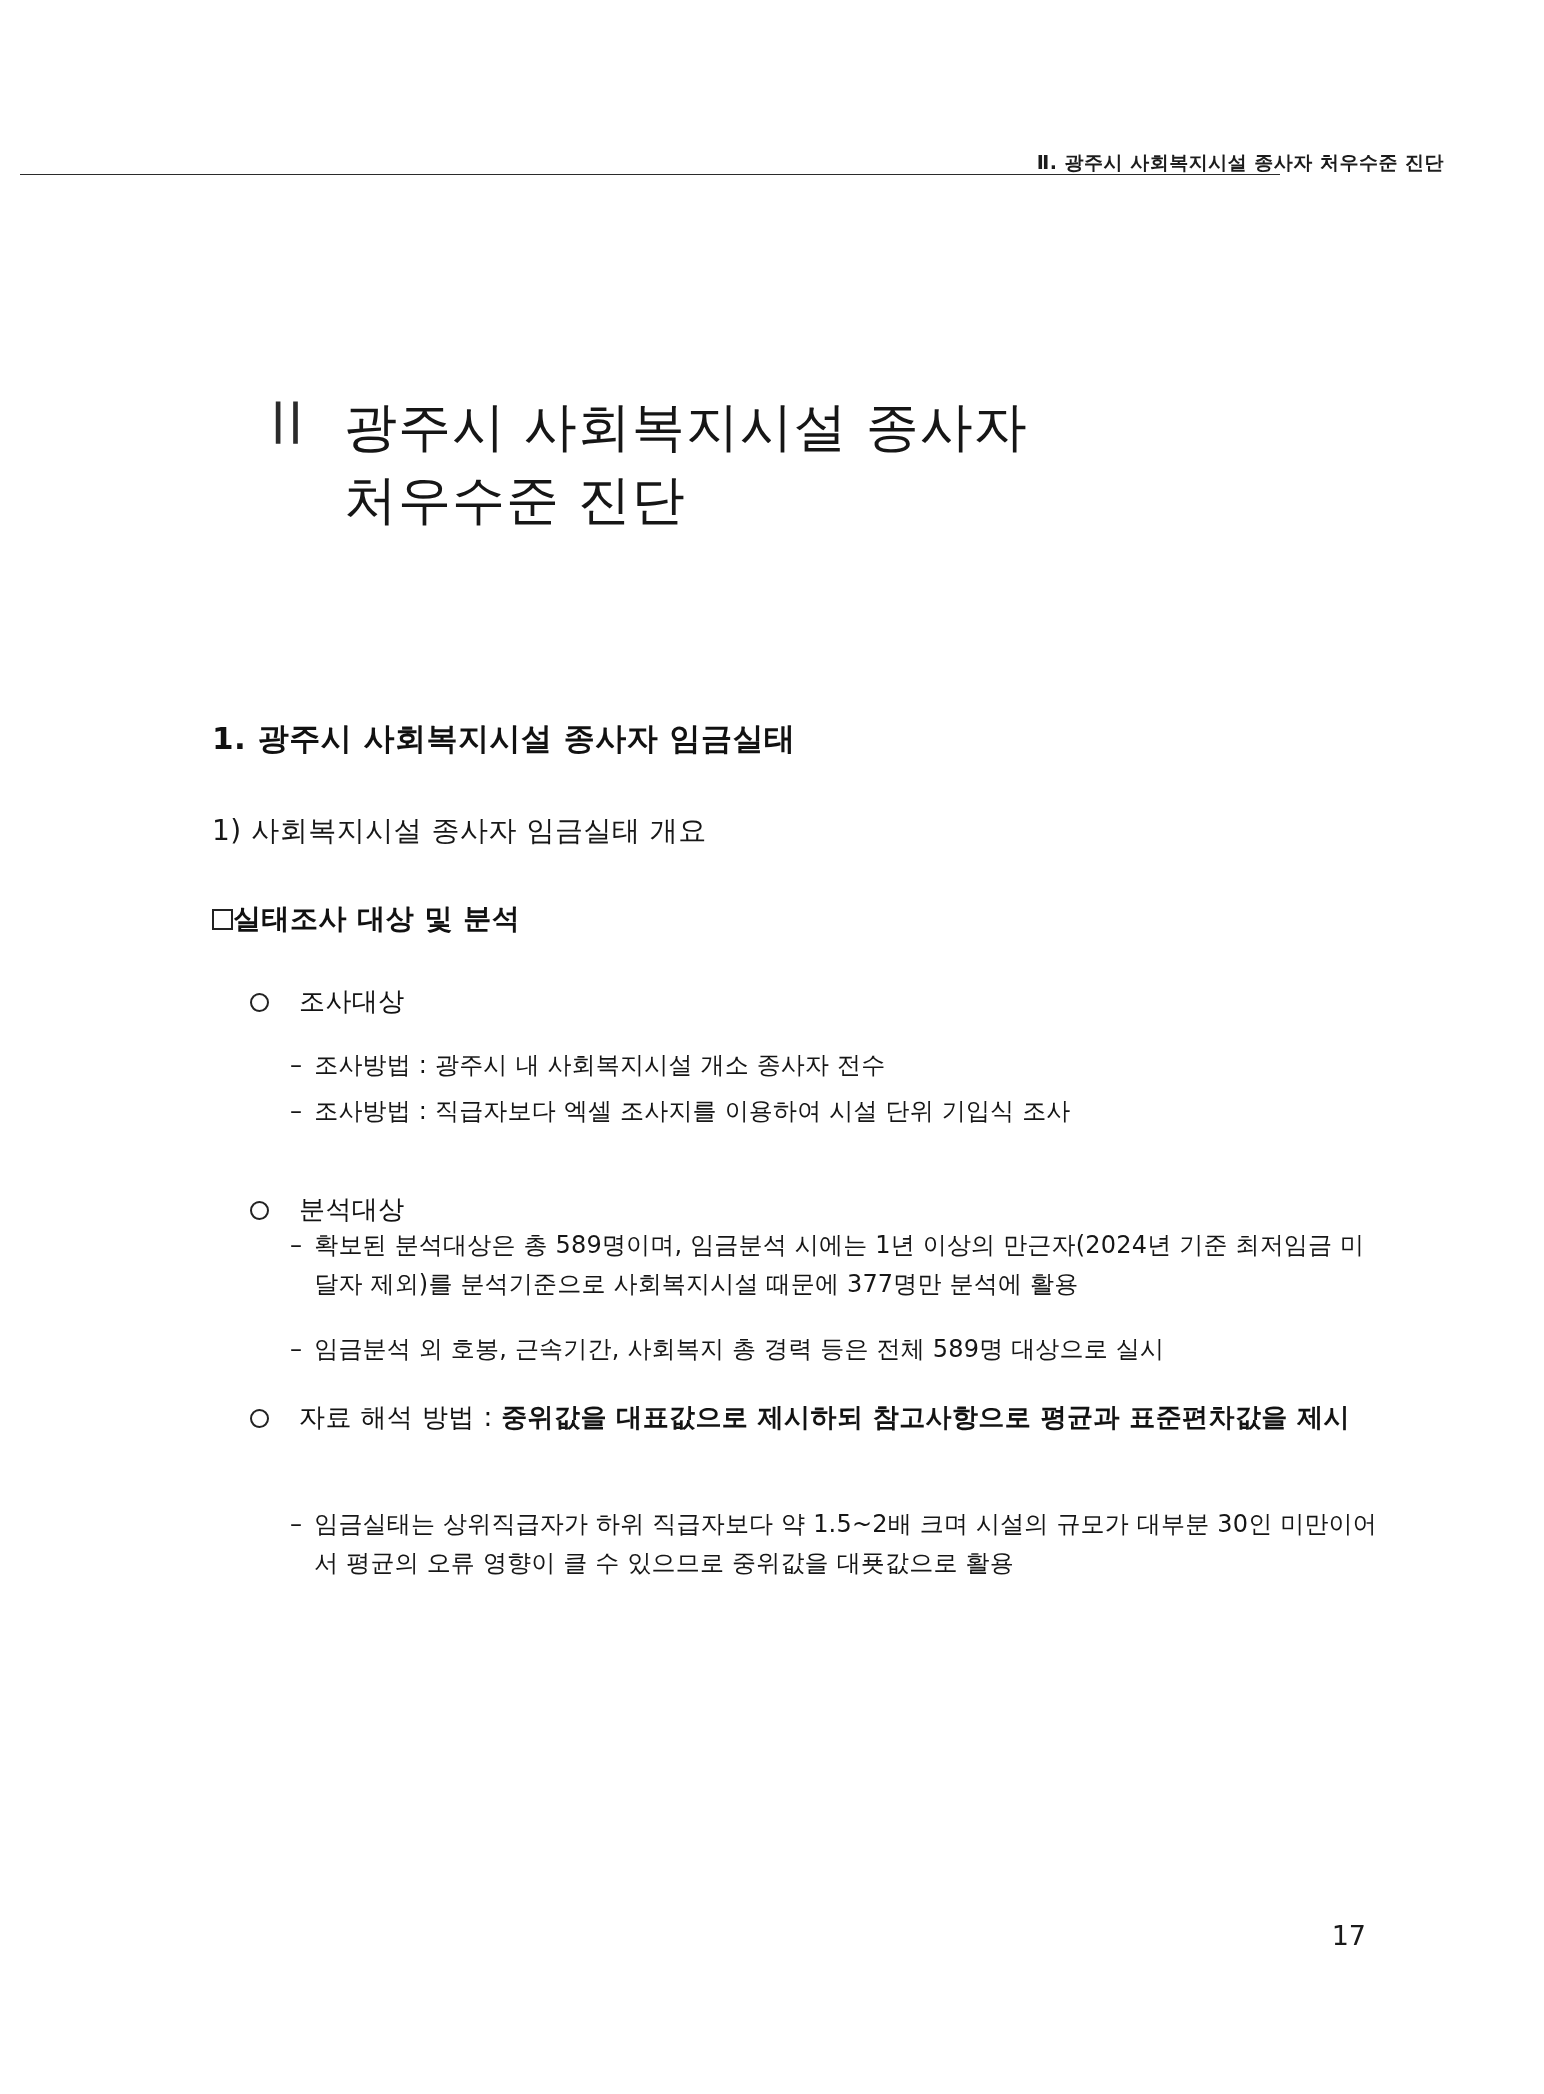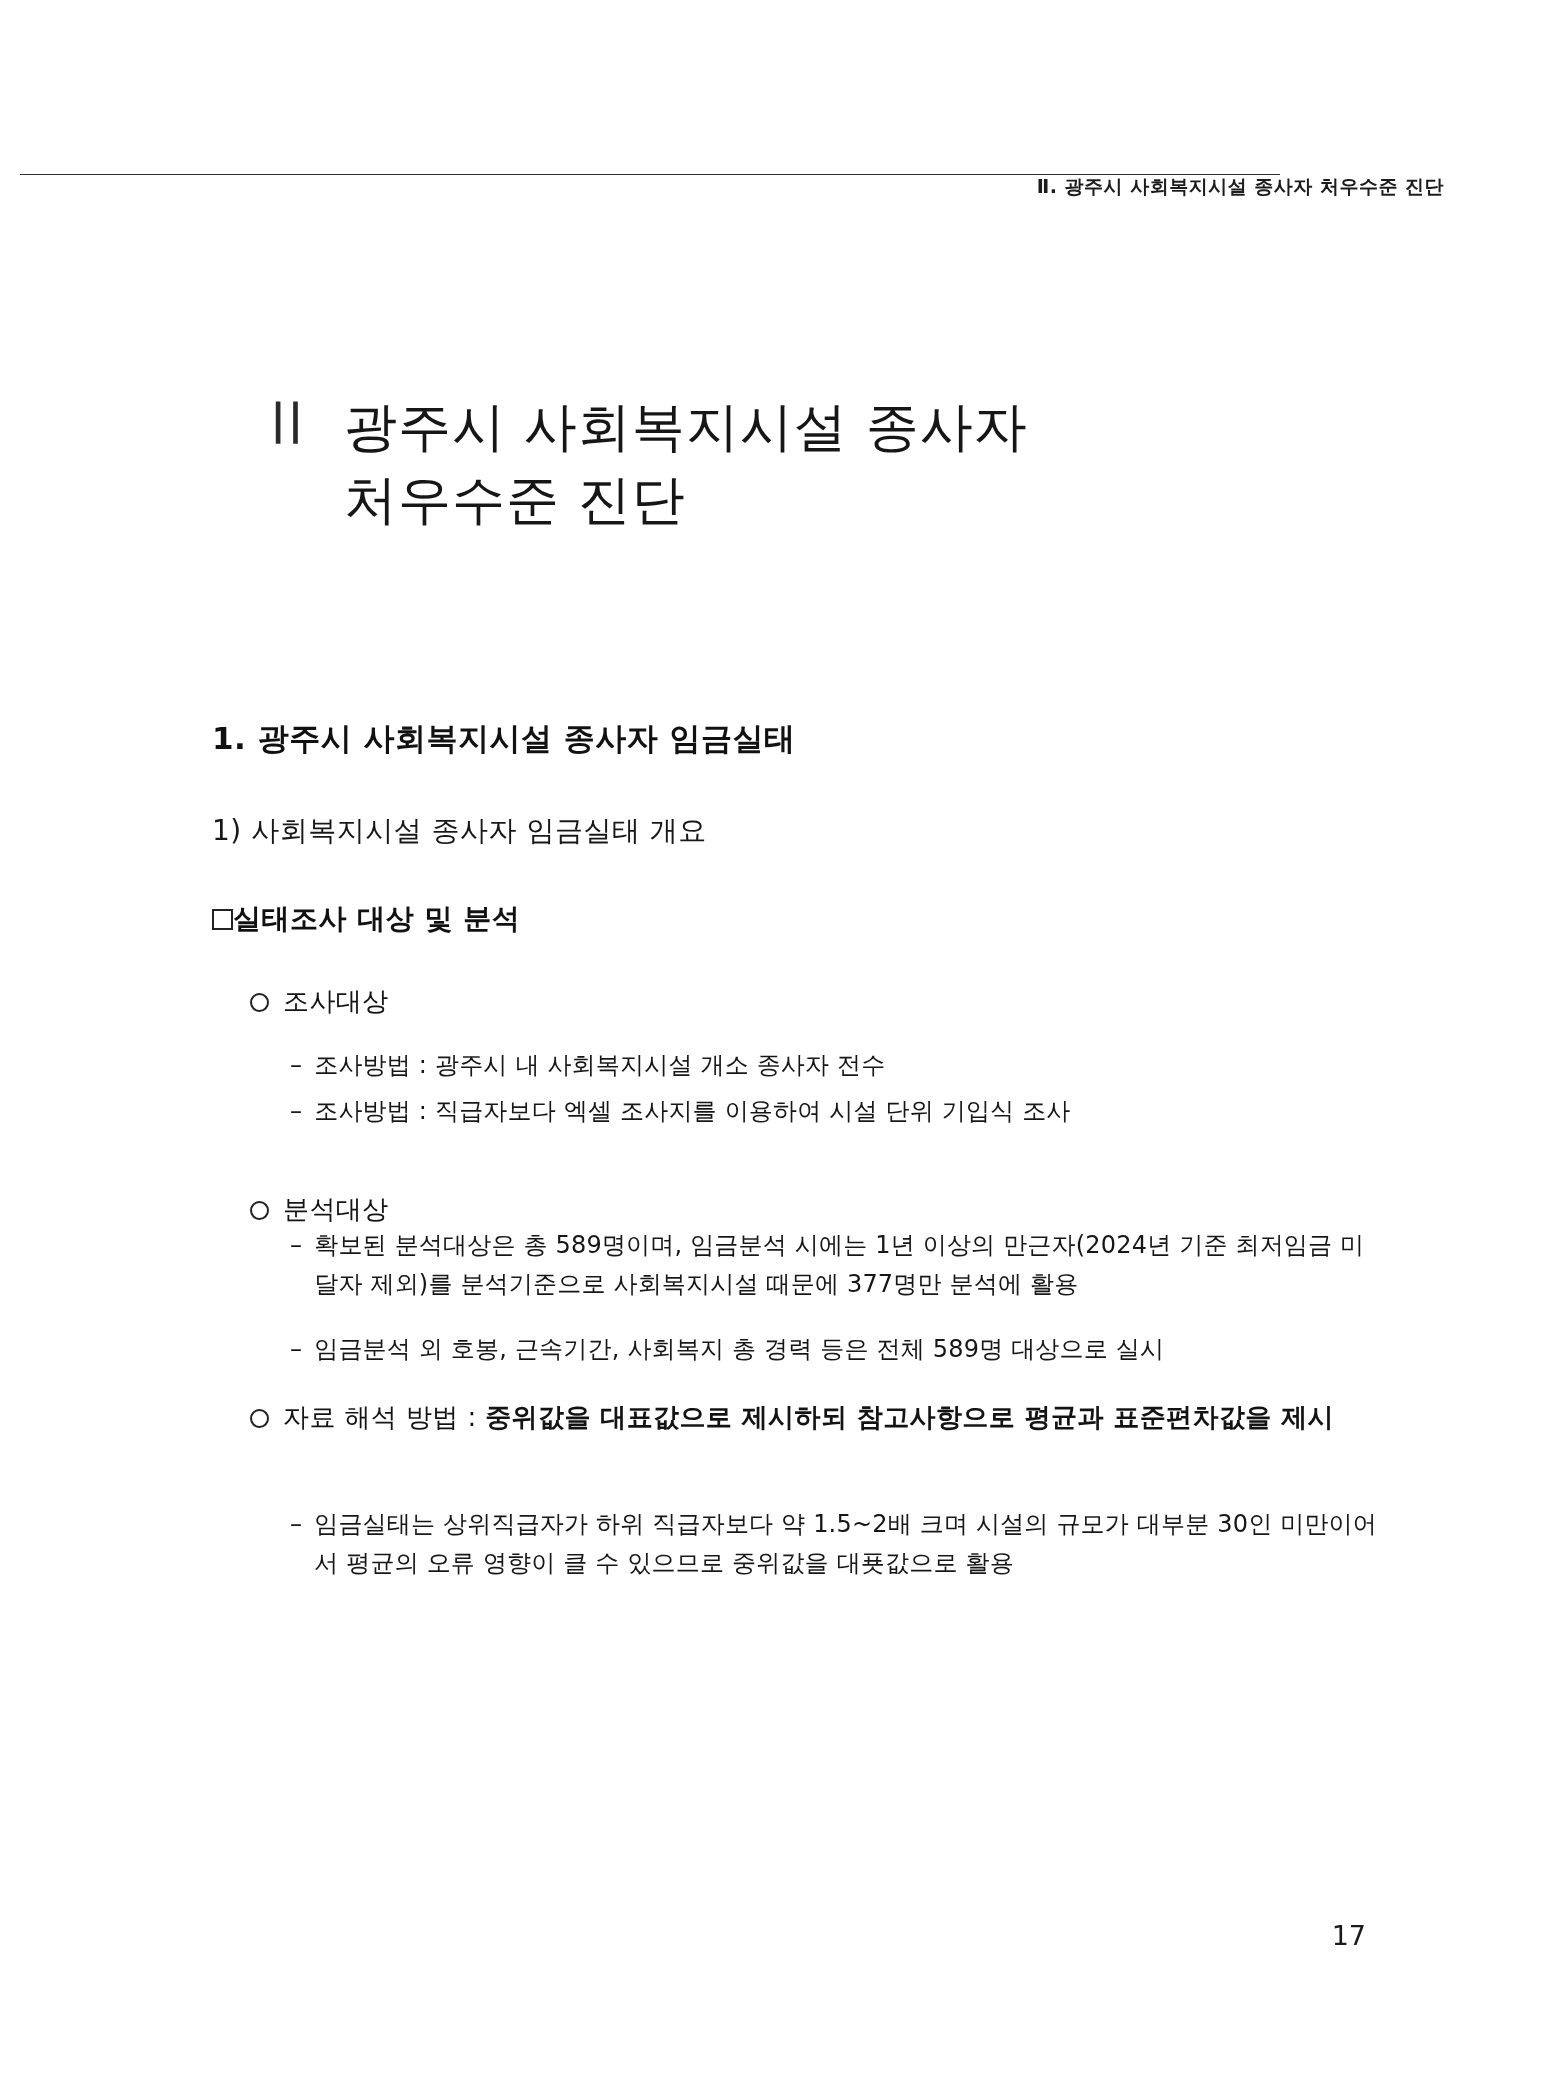--- a/index.html
+++ b/index.html
@@ -35,21 +35,20 @@
   .header-text {
     position: absolute;
     top: 150px;
     right: 100px;
     font-family: "DejaVu Sans", sans-serif;
     font-size: 19px;
     font-weight: 700;
     letter-spacing: 0.5px;
     color: #1c1c1c;
     white-space: nowrap;
-    margin-top: 24px;
   }
 
   
   .chapter {
     position: absolute;
     top: 390px;
     left: 258px;
     width: 1060px;
     display: flex;
     align-items: flex-start;
@@ -114,21 +113,21 @@
   }
 
   .bullet-o {
     position: absolute;
     font-family: "DejaVu Sans", sans-serif;
     font-size: 26px;
     color: #131313;
     letter-spacing: 0.4px;
     display: flex;
     align-items: flex-start;
-    gap: 14px;
+    gap: 30px;
   }
   .circ-mark {
     display: inline-block;
     width: 19px;
     height: 19px;
     border: 2px solid #222;
     border-radius: 50%;
     box-sizing: border-box;
     margin-top: 9px;
     flex: 0 0 19px;

